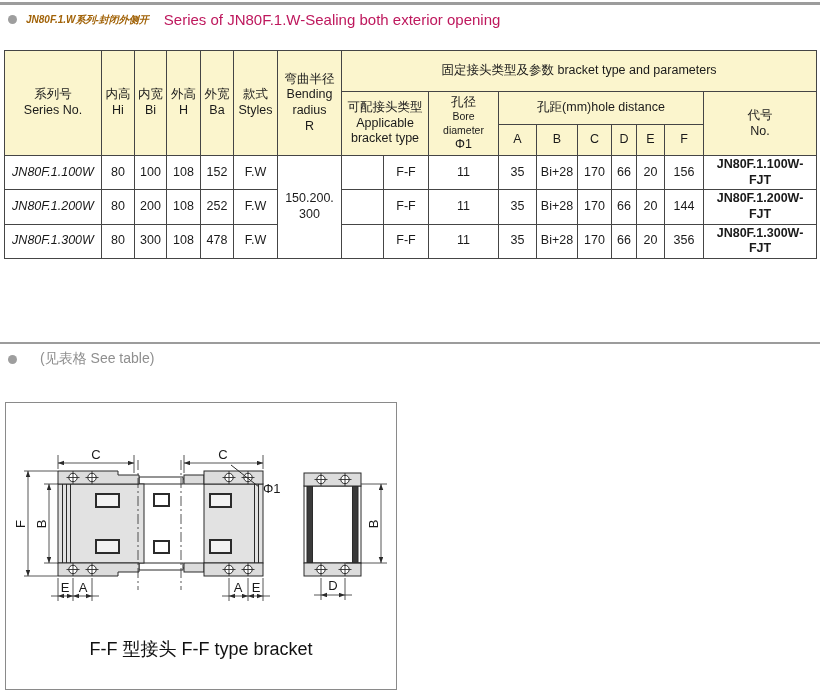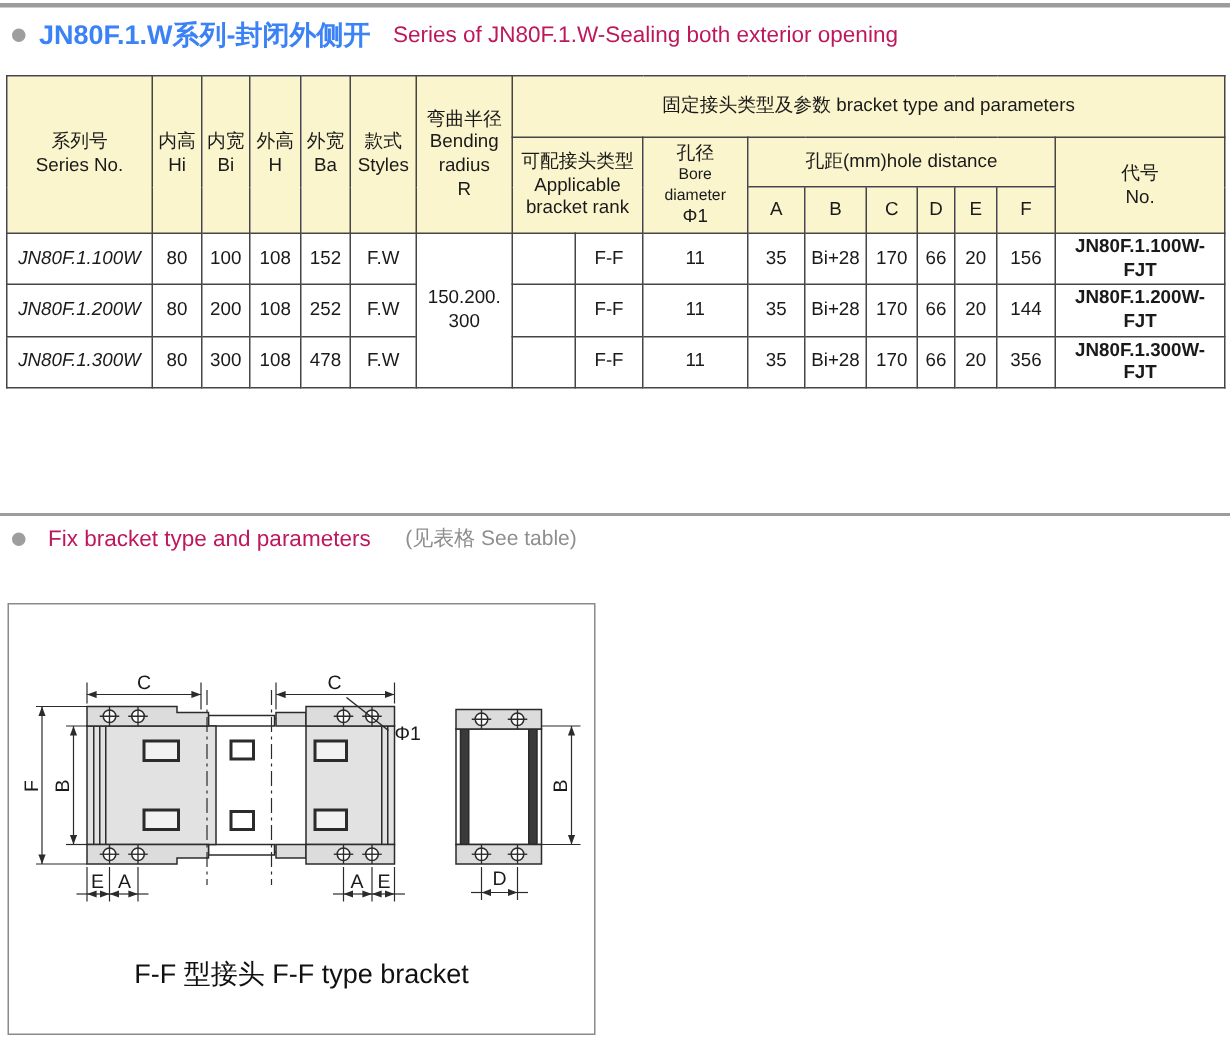--- a/index.html
+++ b/index.html
@@ -5,21 +5,21 @@
   html,body{margin:0;padding:0;background:#fff;}
   .page{position:relative;width:820px;height:700px;background:#fff;overflow:hidden;
         font-family:"Liberation Sans","DejaVu Sans",sans-serif;color:#1a1a1a;}
   .topline{position:absolute;left:0;right:0;top:2px;height:3px;background:#9c9c9c;}
   .divider2{position:absolute;left:0;right:0;top:342px;height:2px;background:#9c9c9c;}
 
   .sec-head{position:absolute;left:8px;display:flex;align-items:center;gap:9px;white-space:nowrap;}
   .sec1{top:11px;}
   .sec2{top:350px;}
   .bullet{width:9px;height:9px;border-radius:50%;background:#9e9e9e;flex:0 0 auto;}
-  .t-cn{color:#3b82f6;font-weight:bold;font-size:18px;}
+  .t-cn{color:#a16207;font-weight:bold;font-size:10px;font-style:italic;}
   .t-en{color:#be185d;font-size:15px;margin-left:6px;}
   .t-aside{color:#8f8f8f;font-size:14px;margin-left:14px;}
 
   table.spec{position:absolute;left:4px;top:50px;width:812px;border-collapse:collapse;table-layout:fixed;}
   table.spec td{border:1px solid #454545;text-align:center;vertical-align:middle;
                 font-size:12.5px;line-height:1.25;padding:1px 2px;overflow:hidden;}
   td.hd{background:#fbf5cd;}
   tr.hrow1 td{height:38px;}
   tr.hrow2 td{height:30px;}
   tr.hrow3 td{height:28px;}
@@ -97,21 +97,21 @@
         <div>Bending</div>
         <div>radius</div>
         <div>R</div>
       </td>
       <td class="hd" colspan="10">固定接头类型及参数 bracket type and parameters</td>
     </tr>
     <tr class="hrow2">
       <td class="hd" colspan="2" rowspan="2">
         <div>可配接头类型</div>
         <div>Applicable</div>
-        <div>bracket rank</div>
+        <div>bracket type</div>
       </td>
       <td class="hd" rowspan="2">
         <div>孔径</div>
         <div class="small">Bore diameter</div>
         <div>Φ1</div>
       </td>
       <td class="hd" colspan="6">孔距(mm)hole distance</td>
       <td class="hd" rowspan="2">
         <div>代号</div>
         <div>No.</div>
@@ -185,21 +185,20 @@
       <td class="aln">JN80F.1.300W-FJT</td>
     </tr>
   </tbody>
     </table>
 
 
   <div class="divider2"></div>
 
   <div class="sec-head sec2">
     <span class="bullet"></span>
-    <span class="t-en">Fix bracket type and parameters</span>
     <span class="t-aside">(见表格 See table)</span>
   </div>
 
   <div class="drawbox">
     <svg width="390" height="286" viewBox="0 0 390 286">
       <defs>
         <marker id="arr" markerWidth="9" markerHeight="8" refX="8" refY="3" orient="auto-start-reverse">
           <path d="M0,0 L8,3 L0,6 z" fill="#2b2b2b"></path>
         </marker>
         <marker id="arrE" markerWidth="9" markerHeight="8" refX="8" refY="3" orient="auto">

